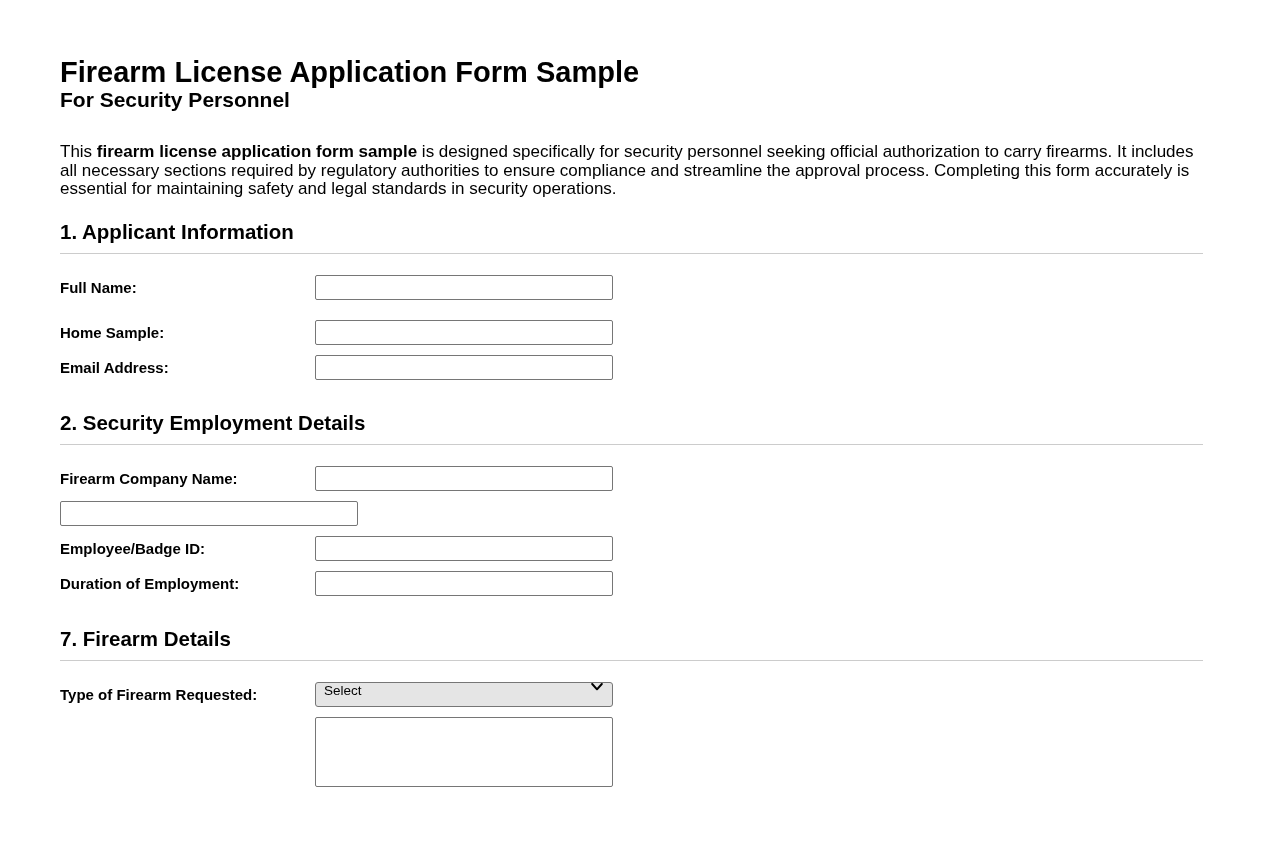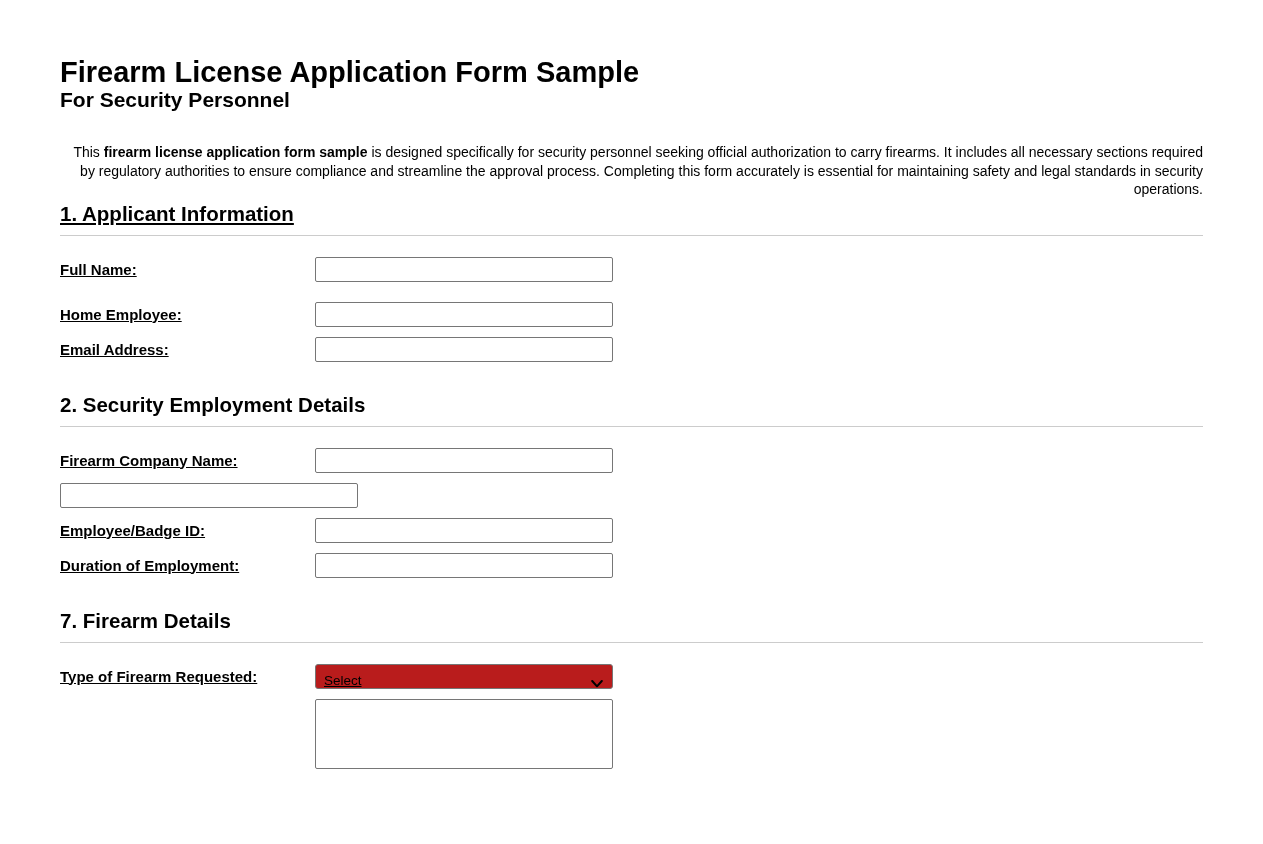--- a/index.html
+++ b/index.html
@@ -23,48 +23,45 @@
     font-weight: bold;
     margin: 0;
     padding-top: 56px;
   }
   .subtitle {
     font-size: 21px;
     line-height: 24px;
     font-weight: bold;
   }
   p.intro {
-    font-size: 14px;
+    font-size: 17px;
     line-height: 18.5px;
-    margin: 31px 0 0 12px;
-    text-align: right;
+    margin: 31px 0 0 0;
   }
   h2.section-heading {
     font-size: 20.5px;
     line-height: 24px;
     font-weight: bold;
     margin: 31px 0 0 0;
   }
   h2.section-heading.first {
-    margin-top: 3px;
-    text-decoration: underline;
+    margin-top: 21px;
   }
   hr.section-rule {
     border: none;
     border-top: 1px solid #cccccc;
     margin: 9px 0 0 0;
   }
   .rows {
     margin-top: 21px;
   }
   .row {
     display: flex;
     align-items: center;
     margin-bottom: 10px;
-    text-decoration: underline;
   }
   .row.top {
     align-items: flex-start;
   }
   .lbl {
     width: 255px;
     flex: 0 0 255px;
     font-size: 15px;
     font-weight: bold;
   }
@@ -101,23 +98,23 @@
   .cal {
     display: inline-flex;
     align-items: center;
   }
   .select {
     width: 298px;
     height: 25px;
     box-sizing: border-box;
     border: 1px solid #767676;
     border-radius: 3px;
-    background: #b91c1c;
+    background: #e5e5e5;
     display: flex;
-    align-items: flex-end;
+    align-items: flex-start;
     justify-content: space-between;
     padding: 0 9px 0 8px;
     cursor: default;
   }
   .select-value {
     font-size: 13.5px;
   }
   .chev {
     display: inline-flex;
     align-items: center;
@@ -150,21 +147,21 @@
   <hr class="section-rule">
 
   <div class="rows">
     <div class="row">
       <label class="lbl">Full Name:</label>
       <input class="txt" type="text" style="">
     </div>
     <div class="row">
     </div>
     <div class="row">
-      <label class="lbl">Home Employee:</label>
+      <label class="lbl">Home Sample:</label>
       <input class="txt" type="text" style="">
     </div>
     <div class="row">
       <label class="lbl">Email Address:</label>
       <input class="txt" type="text" style="">
     </div>
   </div>
 
   <h2 class="section-heading">2. Security Employment Details</h2>
   <hr class="section-rule">

